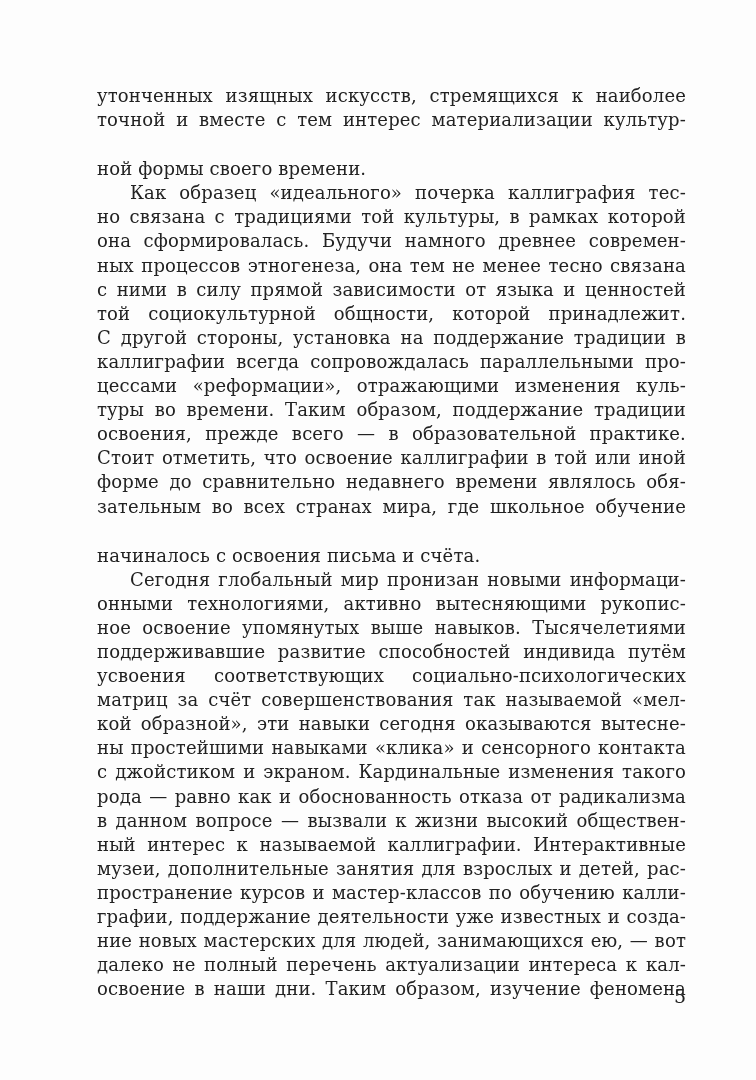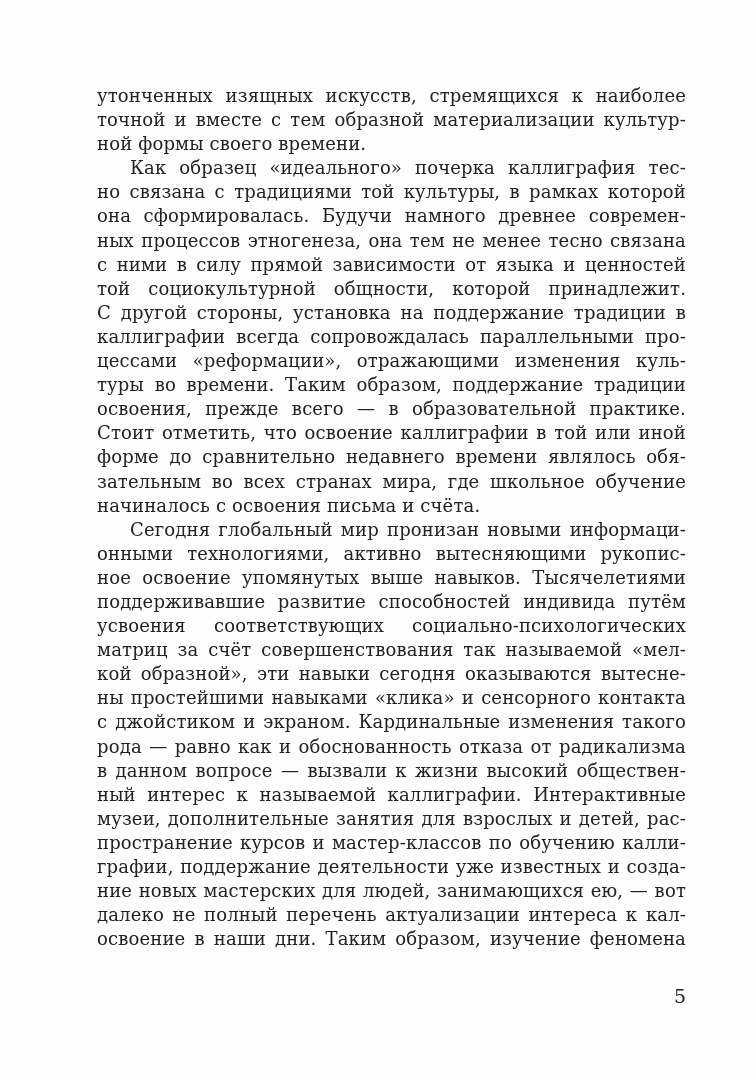--- a/index.html
+++ b/index.html
@@ -38,20 +38,21 @@
     display: block;
     height: 24.1px;
     line-height: 24.1px;
     text-align: justify;
     text-align-last: justify;
     white-space: nowrap;
     overflow: visible;
   }
   .line.last {
     text-align-last: left;
+    margin-top: 25px;
   }
   .para.indent .line:first-child {
     text-indent: 33px;
   }
   .page-number {
     position: absolute;
     top: 984px;
     left: 97px;
     width: 589px;
     text-align: right;
@@ -60,21 +61,21 @@
     line-height: 24px;
   }
 </style>
 </head>
 <body style="background: rgb(253, 253, 253);">
 
 <div class="page">
   <div class="text-block" style="color: rgb(34, 34, 34);">
       <p class="para">
         <span class="line">утонченных изящных искусств, стремящихся к наиболее</span>
-        <span class="line">точной и вместе с тем образной материализации культур-</span>
+        <span class="line">точной и вместе с тем интерес материализации культур-</span>
         <span class="line last">ной формы своего времени.</span>
       </p>
       <p class="para indent">
         <span class="line">Как образец «идеального» почерка каллиграфия тес-</span>
         <span class="line">но связана с традициями той культуры, в рамках которой</span>
         <span class="line">она сформировалась. Будучи намного древнее современ-</span>
         <span class="line">ных процессов этногенеза, она тем не менее тесно связана</span>
         <span class="line">с ними в силу прямой зависимости от языка и ценностей</span>
         <span class="line">той социокультурной общности, которой принадлежит.</span>
         <span class="line">С другой стороны, установка на поддержание традиции в</span>

